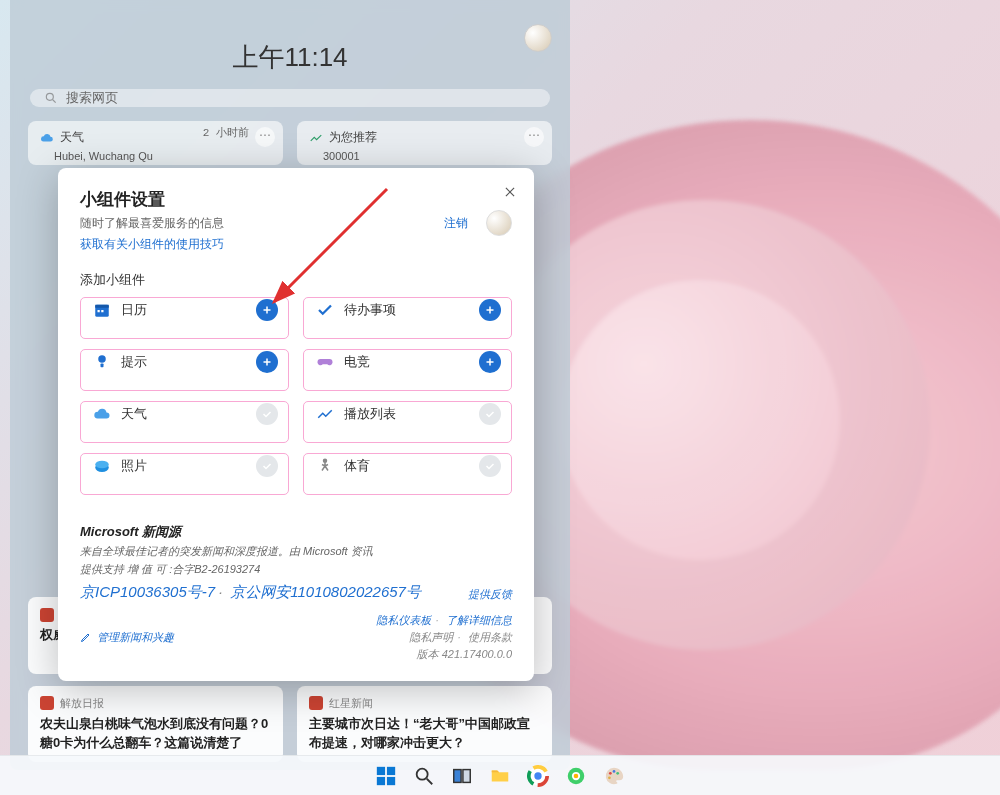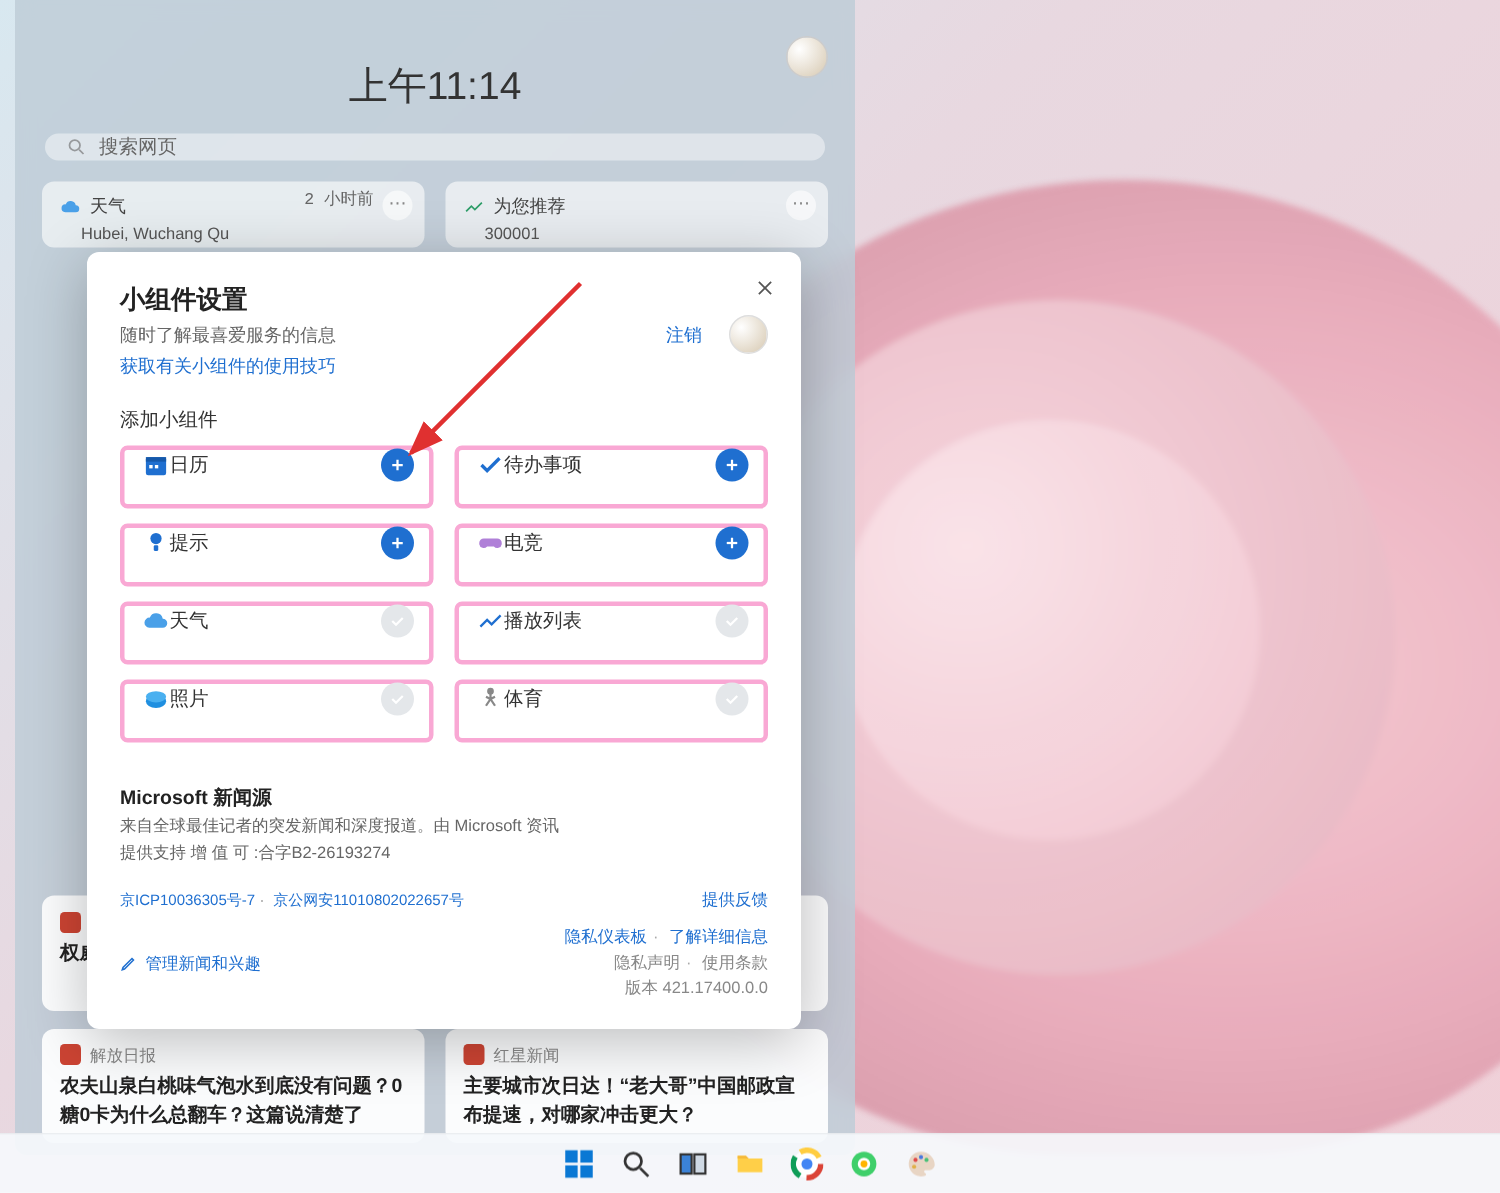--- a/index.html
+++ b/index.html
@@ -83,36 +83,36 @@
   .modal-link { font-size:12px; color:#1f6fd0; margin-top:4px; }
   .signout-wrap { display:flex; align-items:center; gap:18px; margin-top:22px; }
   .signout-wrap .signout-link { color:#1f6fd0; font-size:12px; }
   .signout-wrap .mini-avatar { width:26px; height:26px; border-radius:50%;
      background: radial-gradient(circle at 30% 30%, #fff, #d6c8b0); border:1px solid #ddd; }
 
   .section-label { font-size:13px; color:#333; margin:18px 0 8px; }
 
   .widget-grid { display:grid; grid-template-columns:1fr 1fr; gap:10px 14px; }
   .widget-item {
-    border:3px solid #f9a8d4; border-radius:5px; height:42px;
-    display:flex; align-items:center; padding:0 10px 16px 12px; 
+    border:1px solid #f9a8d4; border-radius:5px; height:42px;
+    display:flex; align-items:center; padding:0 10px 16px 12px; gap:10px;
     font-size:13px; color:#333; cursor:pointer;
   }
   .widget-item .w-icon { width:18px; height:18px; display:flex; align-items:center; justify-content:center; }
   .widget-item .w-label { flex:1; }
   .w-action { width:22px; height:22px; border-radius:50%; display:flex; align-items:center; justify-content:center; }
   .w-action.add { background:#1f6fd0; color:#fff; font-weight:700; }
   .w-action.added { background:#e4e7ea; color:#fff; }
   .w-action.added svg { width:12px; height:12px; }
   .w-action.add svg { width:12px; height:12px; }
 
-  .newssource { margin-top:28px; }
+  .newssource { margin-top:28px;font-style:italic; }
   .ns-title { font-size:13px; font-weight:700; color:#222; }
   .ns-desc { font-size:11px; color:#666; margin-top:3px; line-height:1.4;}
-  .ns-links { font-size:10px; color:#1f6fd0; margin-top:15px; }
+  .ns-links { font-size:15px; color:#1f6fd0; margin-top:5px; }
   .ns-links .sep { color:#888; margin:0 3px; }
   .ns-foot-row { display:flex; justify-content:space-between; margin-top:10px; font-size:11px;}
   .ns-manage { color:#1f6fd0; display:flex; align-items:center; gap:5px;}
   .ns-right { text-align:right; color:#888; line-height:1.55;}
   .ns-right .blue { color:#1f6fd0; }
   .ns-dot { color:#aaa; margin:0 4px; }
 
   
   .arrow {
     position:absolute; left:202px; top:184px; pointer-events:none;

